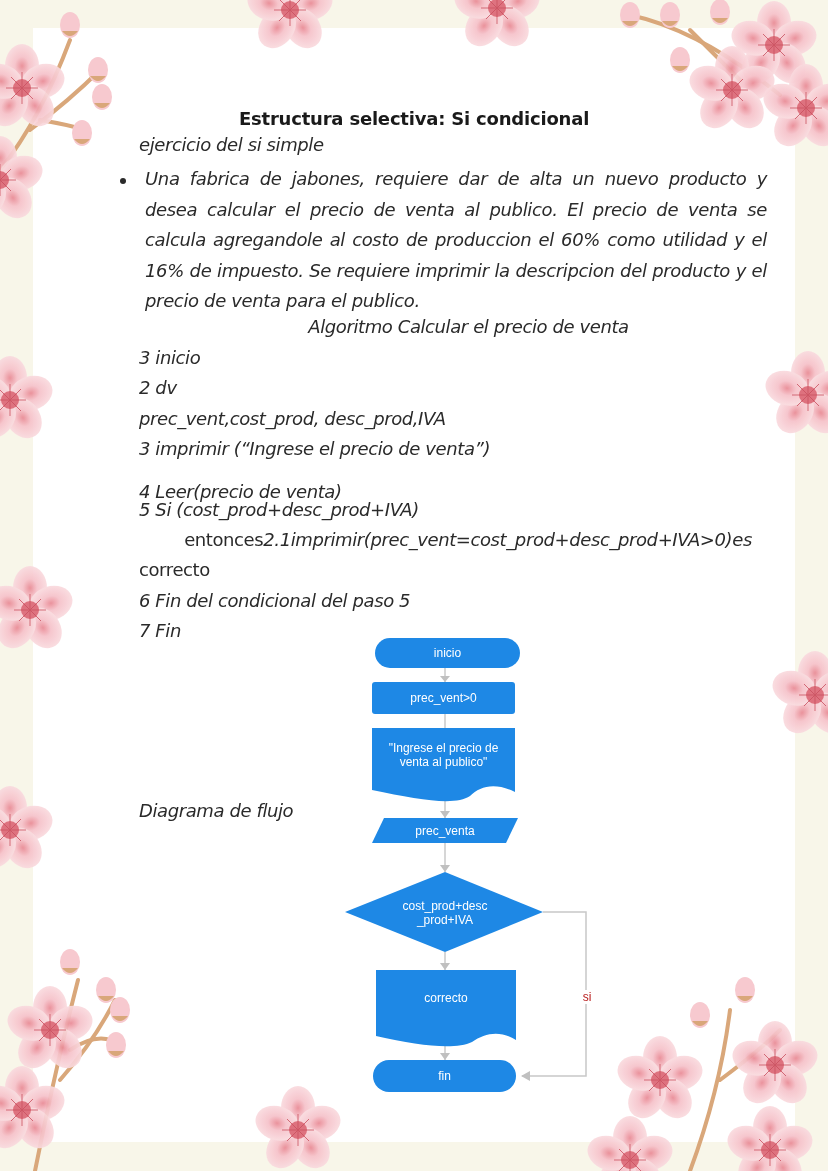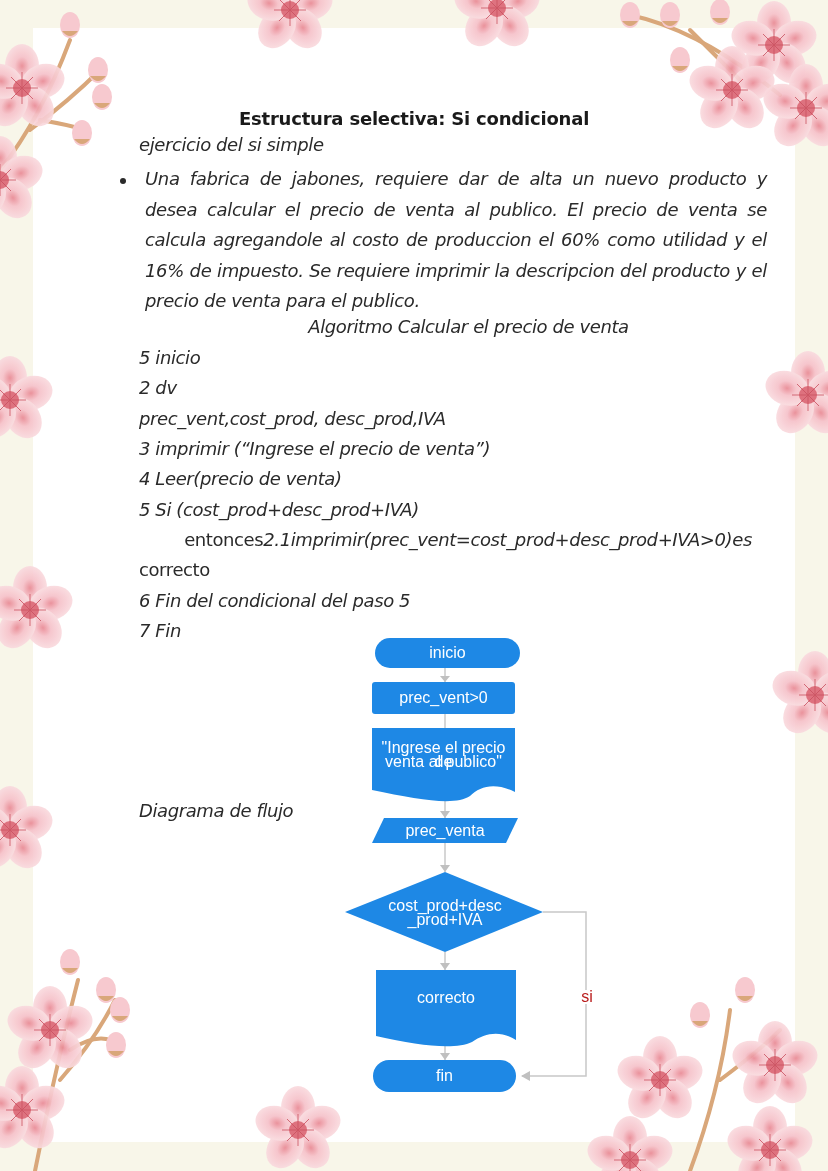--- a/index.html
+++ b/index.html
@@ -29,21 +29,21 @@
     font-family: "DejaVu Sans", sans-serif; font-style: italic; font-size: 18px;
     line-height: 30.5px; color: #2a2a2a; text-align: justify; letter-spacing: -0.35px;
   }
   .bullet {
     position: absolute; left: 120px; top: 178px; width: 6px; height: 6px; border-radius: 50%;
     background: #2a2a2a;
   }
   .justified-line { display: flex; justify-content: center; width: 658px; }
   .fc { position: absolute; left: 0; top: 0; }
   .fc-label {
-    position: absolute; color: #ffffff; font-family: "Liberation Sans", sans-serif; font-size: 16px;
+    position: absolute; color: #ffffff; font-family: "Liberation Sans", sans-serif; font-size: 12px;
     text-align: center; line-height: 14px;
   }
 </style>
 </head>
 <body>
 
 <svg width="0" height="0" style="position:absolute">
   <defs>
     <radialGradient id="petalGrad" cx="50%" cy="50%" r="60%">
       <stop offset="0%" stop-color="#e98a95"></stop>
@@ -144,25 +144,25 @@
 <div class="content">
   <div class="title">Estructura selectiva: Si condicional</div>
 
   <div class="txt" style="left:107px;top:134px;">ejercicio del si simple</div>
 
   <div class="bullet"></div>
   <div class="para">Una fabrica de jabones, requiere dar de alta un nuevo producto y desea calcular el precio de venta al publico. El precio de venta se calcula agregandole al costo de produccion el 60% como utilidad y el 16% de impuesto. Se requiere imprimir la descripcion del producto y el precio de venta para el publico.</div>
 
   <div class="txt" style="left:0;width:828px;top:316px;text-align:center;padding-left:45px;box-sizing:border-box;">Algoritmo Calcular el precio de venta</div>
 
-  <div class="txt" style="left:107px;top:347px;">5 inicio</div>
+  <div class="txt" style="left:107px;top:347px;">3 inicio</div>
   <div class="txt" style="left:107px;top:377px;">2 dv</div>
   <div class="txt" style="left:107px;top:408px;">prec_vent,cost_prod, desc_prod,IVA</div>
   <div class="txt" style="left:107px;top:438px;">3 imprimir (“Ingrese el precio de venta”)</div>
-  <div class="txt" style="left:107px;top:468px;">4 Leer(precio de venta)</div>
+  <div class="txt" style="left:107px;top:481px;">4 Leer(precio de venta)</div>
   <div class="txt" style="left:107px;top:499px;">5 Si (cost_prod+desc_prod+IVA)</div>
 
   <div class="txt justified-line" style="left:107px;top:529px;">
     <span class="normal">entonces</span>
     <span>2.1</span>
     <span>imprimir</span>
     <span>(prec_vent=cost_prod+desc_prod+IVA&gt;0)</span>
     <span>es</span>
   </div>
   <div class="txt normal" style="left:107px;top:559px;">correcto</div>

